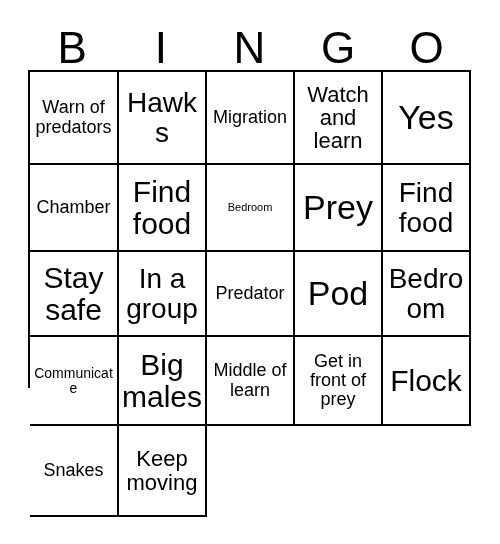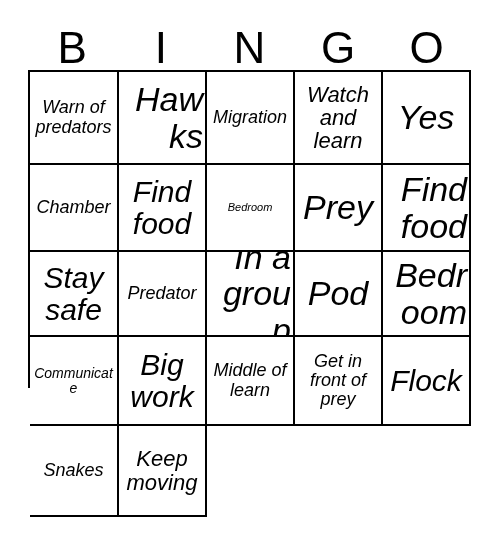--- a/index.html
+++ b/index.html
@@ -51,21 +51,20 @@
     left: 28px;
     top: 70px;
     width: 443px;
     height: 318px;
     box-sizing: border-box;
     border-top: 2px solid #000000;
     border-left: 2px solid #000000;
     display: grid;
     grid-template-columns: 89px 88px 88px 88px 88px;
     grid-template-rows: 93px 87px 85px 89px 91px;
-    font-style: italic;
   }
 
   .bingo-cell {
     box-sizing: border-box;
     border-right: 2px solid #000000;
     border-bottom: 2px solid #000000;
     display: flex;
     align-items: center;
     justify-content: center;
     text-align: center;
@@ -76,21 +75,21 @@
   .cell-text {
     display: block;
     width: 100%;
     line-height: 1.06;
     word-wrap: break-word;
   }
 
   
   .fs-xxl .cell-text { font-size: 34px; }
   .fs-xl  .cell-text { font-size: 30px; }
-  .fs-lg  .cell-text { font-size: 34px; text-align: right; }
+  .fs-lg  .cell-text { font-size: 28px; }
   .fs-md  .cell-text { font-size: 22px; }
   .fs-sm  .cell-text { font-size: 18px; }
   .fs-xs  .cell-text { font-size: 11px; }
   .fs-xxs .cell-text { font-size: 14px; }
 </style>
 </head>
 <body>
 
 <div id="card">
 
@@ -129,37 +128,37 @@
       </div>
       <div class="bingo-cell fs-xxl">
         <span class="cell-text">Prey</span>
       </div>
       <div class="bingo-cell fs-lg">
         <span class="cell-text">Find food</span>
       </div>
       <div class="bingo-cell fs-xl">
         <span class="cell-text">Stay safe</span>
       </div>
+      <div class="bingo-cell fs-lg">
+        <span class="cell-text">In a group</span>
+      </div>
       <div class="bingo-cell fs-sm">
         <span class="cell-text">Predator</span>
-      </div>
-      <div class="bingo-cell fs-lg">
-        <span class="cell-text">In a group</span>
       </div>
       <div class="bingo-cell fs-xxl">
         <span class="cell-text">Pod</span>
       </div>
       <div class="bingo-cell fs-lg">
         <span class="cell-text">Bedroom</span>
       </div>
       <div class="bingo-cell fs-xxs">
         <span class="cell-text">Communicate</span>
       </div>
       <div class="bingo-cell fs-xl">
-        <span class="cell-text">Big work</span>
+        <span class="cell-text">Big males</span>
       </div>
       <div class="bingo-cell fs-sm">
         <span class="cell-text">Middle of learn</span>
       </div>
       <div class="bingo-cell fs-sm">
         <span class="cell-text">Get in front of prey</span>
       </div>
       <div class="bingo-cell fs-xl">
         <span class="cell-text">Flock</span>
       </div>

